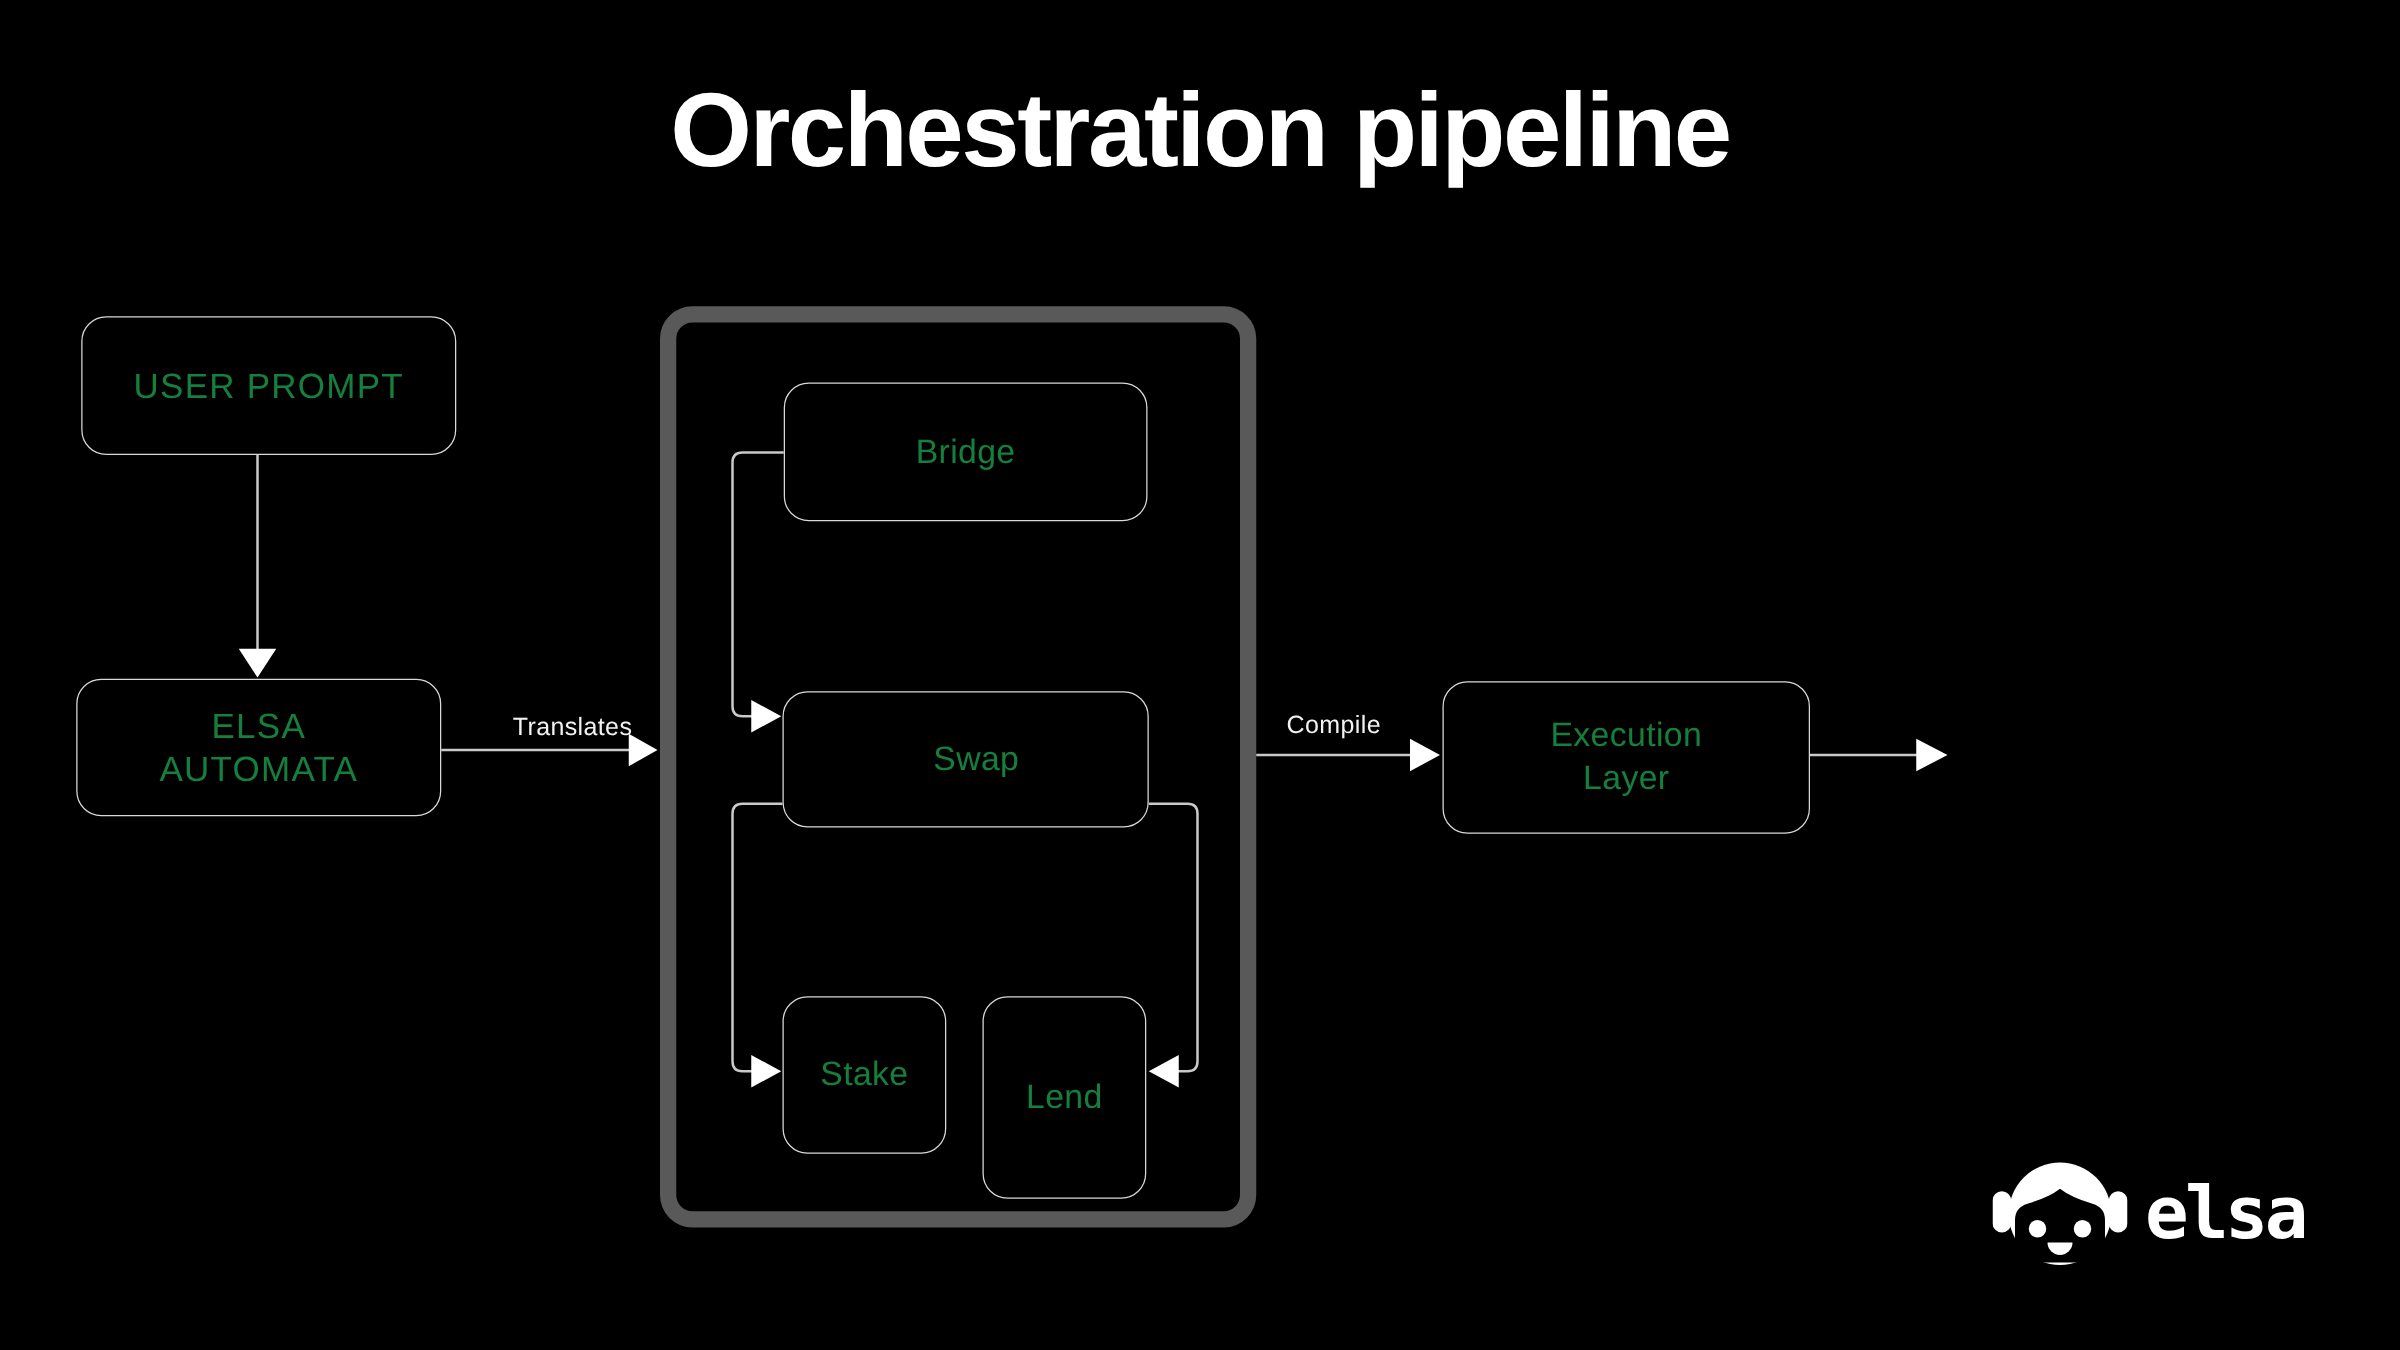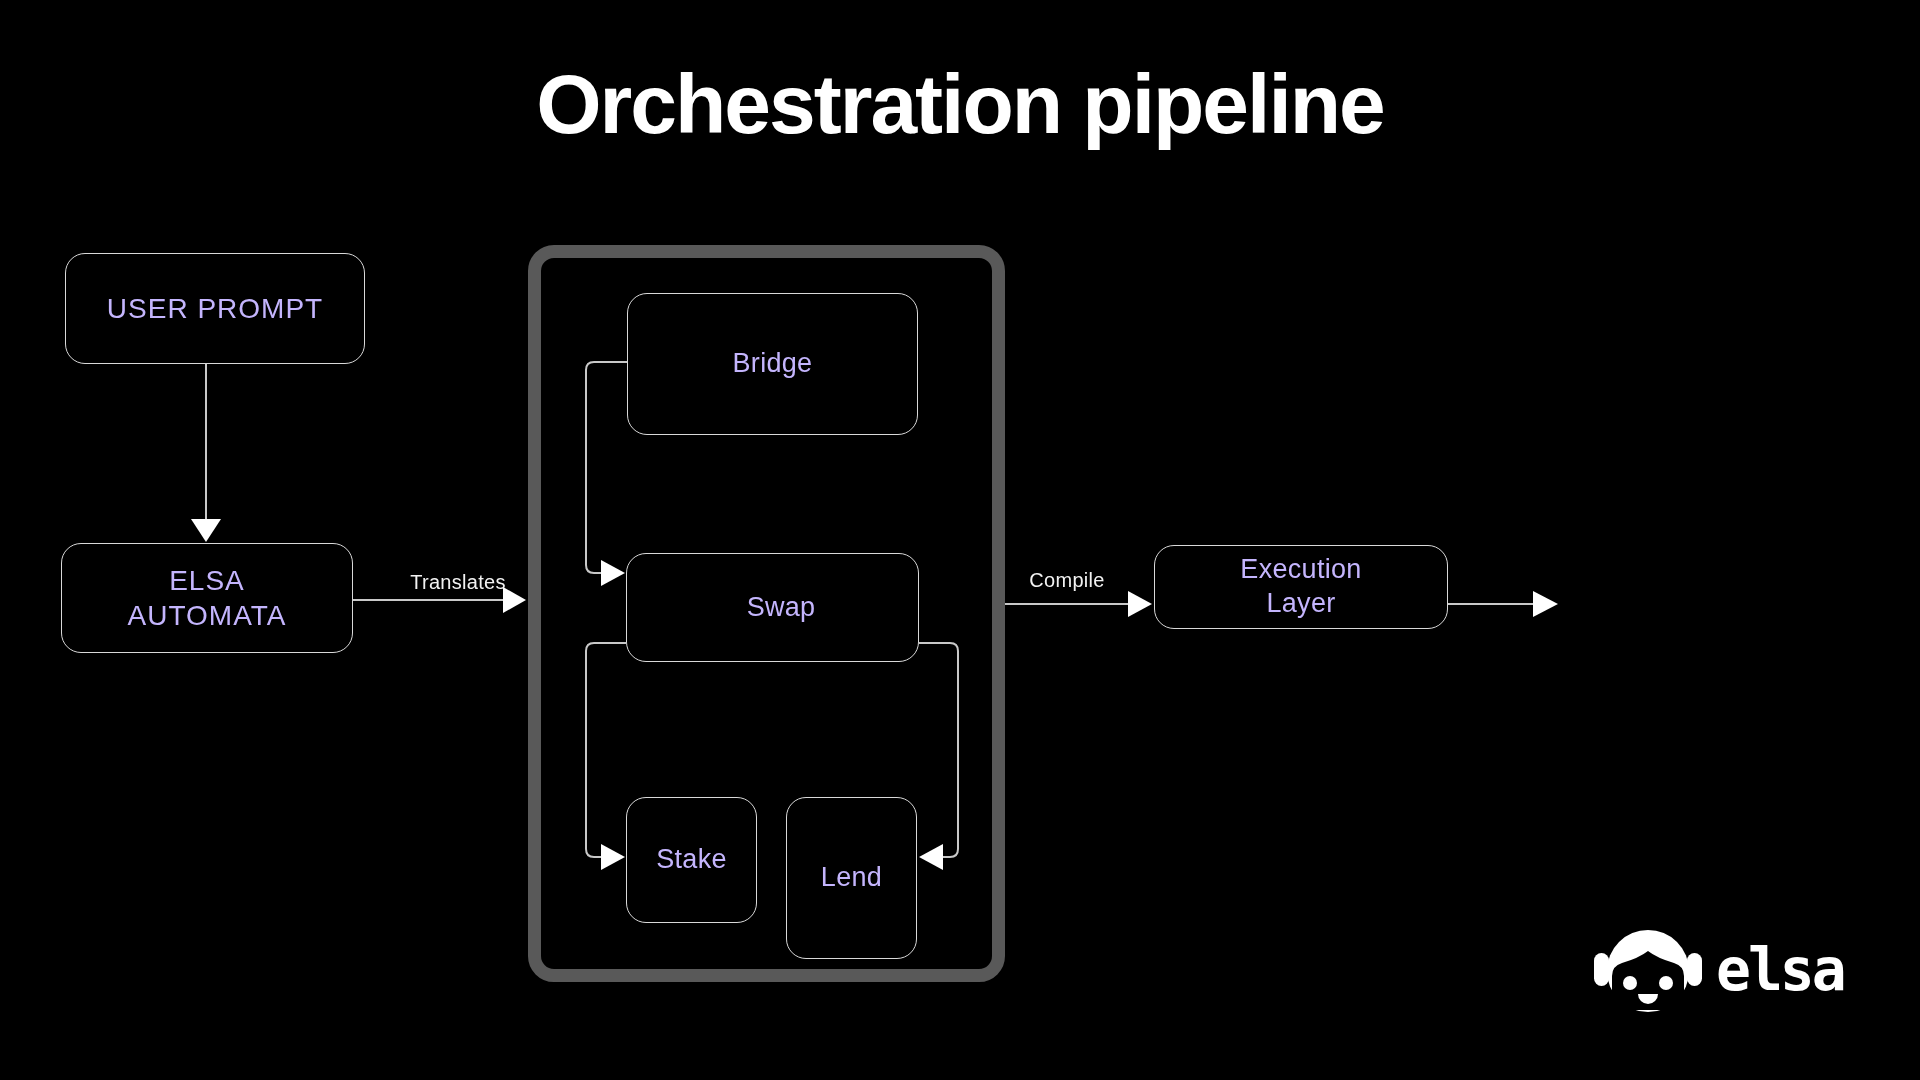--- a/index.html
+++ b/index.html
@@ -37,40 +37,40 @@
     display: flex;
     align-items: center;
     justify-content: center;
     text-align: center;
   }
   .node span {
     white-space: pre-line;
     font-size: 27px;
     font-weight: 400;
     line-height: 1.25;
-    color: #c4b5fd;
+    color: #15803d;
     letter-spacing: 0.3px;
   }
   #node-user-prompt    { left: 65px;   top: 253px; width: 300px; height: 111px; }
   #node-user-prompt span { font-size: 28px; letter-spacing: 1px; }
   #node-elsa-automata  { left: 61px;   top: 543px; width: 292px; height: 110px; }
   #node-elsa-automata span { font-size: 28px; letter-spacing: 1px; }
   #group-actions {
     position: absolute;
     left: 528px; top: 245px; width: 477px; height: 737px;
     box-sizing: border-box;
     border: 13px solid #595959;
     border-radius: 26px;
     background: transparent;
   }
-  #node-bridge         { left: 627px;  top: 293px; width: 291px; height: 142px; }
+  #node-bridge         { left: 627px;  top: 306px; width: 291px; height: 111px; }
   #node-swap           { left: 626px;  top: 553px; width: 293px; height: 109px; padding-left: 17px; }
   #node-stake          { left: 626px;  top: 797px; width: 131px; height: 126px; }
   #node-lend           { left: 786px;  top: 797px; width: 131px; height: 162px; }
-  #node-execution-layer{ left: 1154px; top: 545px; width: 294px; height: 84px; }
+  #node-execution-layer{ left: 1154px; top: 545px; width: 294px; height: 122px; }
   #node-prompt-complete{ left: 1561px; top: 543px; width: 294px; height: 110px; }
 
   svg.overlay {
     position: absolute;
     left: 0; top: 0;
     width: 1920px; height: 1080px;
     pointer-events: none;
   }
   .edge-label {
     position: absolute;

